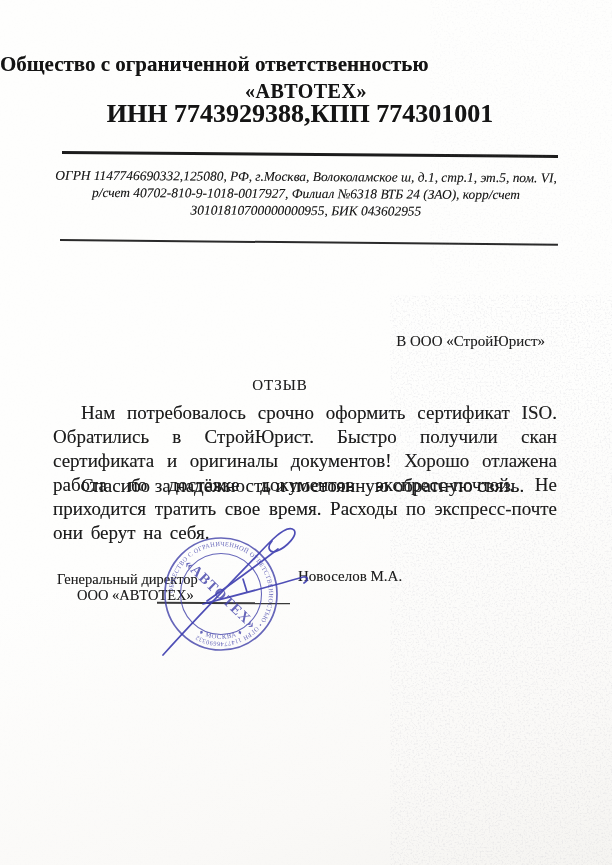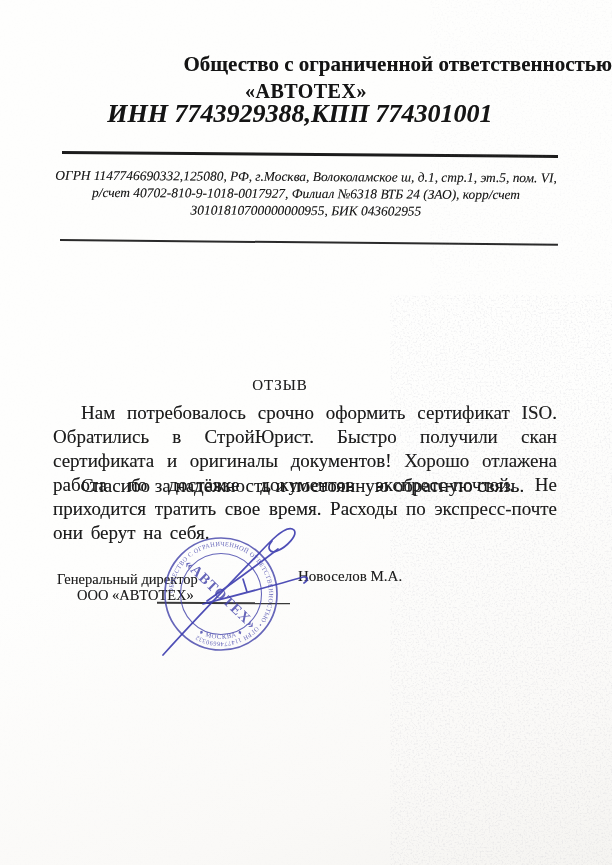--- a/index.html
+++ b/index.html
@@ -5,23 +5,23 @@
   html,body{margin:0;padding:0;background:#e9e9e7;}
   .page{
     position:relative;width:612px;height:865px;margin:0 auto;overflow:hidden;
     background:linear-gradient(160deg,#fefefd 55%,#faf9f7 85%,#f5f4f1 100%);
     font-family:"Liberation Serif","DejaVu Serif",serif;
     color:#1e1e1e;
   }
   .abs{position:absolute;}
   .txt{text-shadow:0 0 0.5px rgba(40,40,40,0.45);}
   
-  .lh1{top:52px;left:0;right:0;text-align:right;font-size:21px;font-weight:bold;color:#141414;}
+  .lh1{top:52px;left:0;right:0;text-align:left;font-size:21px;font-weight:bold;color:#141414;}
   .lh2{top:80px;left:0;right:0;text-align:center;font-size:20px;font-weight:bold;color:#141414;letter-spacing:0.5px;}
-  .lh3{top:99px;left:0;right:12px;text-align:center;font-size:26px;font-weight:bold;font-style:italic;color:#141414;}
+  .lh3{top:99px;left:0;right:12px;text-align:center;font-size:26px;font-weight:bold;color:#141414;}
   .rule{background:#1c1c1c;transform-origin:left center;}
   .rule-top{top:151px;left:62px;width:496px;height:3px;transform:rotate(0.45deg);}
   .rule-bottom{top:239px;left:60px;width:498px;height:1.6px;transform:rotate(0.55deg);background:#2a2a2a;}
   .requisites{top:169px;left:55px;width:502px;text-align:center;font-style:italic;
     font-size:13.4px;line-height:16.8px;color:#181818;transform:rotate(0.3deg);}
   
   .outgoing{top:305px;left:61px;font-size:15px;}
   .addressee{top:333px;left:0;right:67px;text-align:right;font-size:15px;}
   .doc-title{top:377px;left:0;right:0;text-align:center;font-size:15px;letter-spacing:1px;transform:translateX(-26px);}
   
@@ -48,20 +48,21 @@
   <div class="abs rule rule-top"></div>
 
   <div class="abs txt requisites">
     <div>ОГРН 1147746690332,125080, РФ, г.Москва, Волоколамское ш, д.1, стр.1, эт.5, пом. VI,</div>
     <div>р/счет 40702-810-9-1018-0017927, Филиал №6318 ВТБ 24 (ЗАО), корр/счет</div>
     <div>30101810700000000955, БИК 043602955</div>
   </div>
 
   <div class="abs rule rule-bottom"></div>
 
+  <div class="abs txt addressee">В ООО «СтройЮрист»</div>
 
   <div class="abs txt doc-title">ОТЗЫВ</div>
   <div class="abs txt para p1">Нам потребовалось срочно оформить сертификат ISO. Обратились в СтройЮрист. Быстро получили скан сертификата и оригиналы документов! Хорошо отлажена работа по доставке документов экспресс-почтой. Не приходится тратить свое время. Расходы по экспресс-почте они берут на себя.</div>
   <div class="abs txt para p2">Спасибо за надёжность и постоянную обратную связь.</div>
 
   <div class="abs txt sig-pos1">Генеральный директор</div>
   <div class="abs txt sig-pos2">ООО «АВТОТЕХ»</div>
   <div class="abs sig-line"></div>
   <div class="abs txt sig-name">Новоселов М.А.</div>
 

